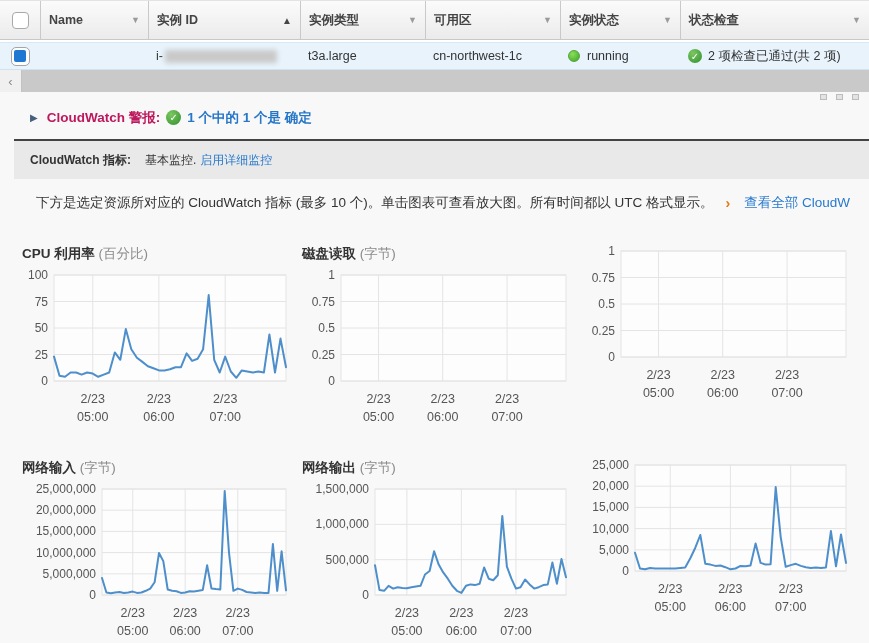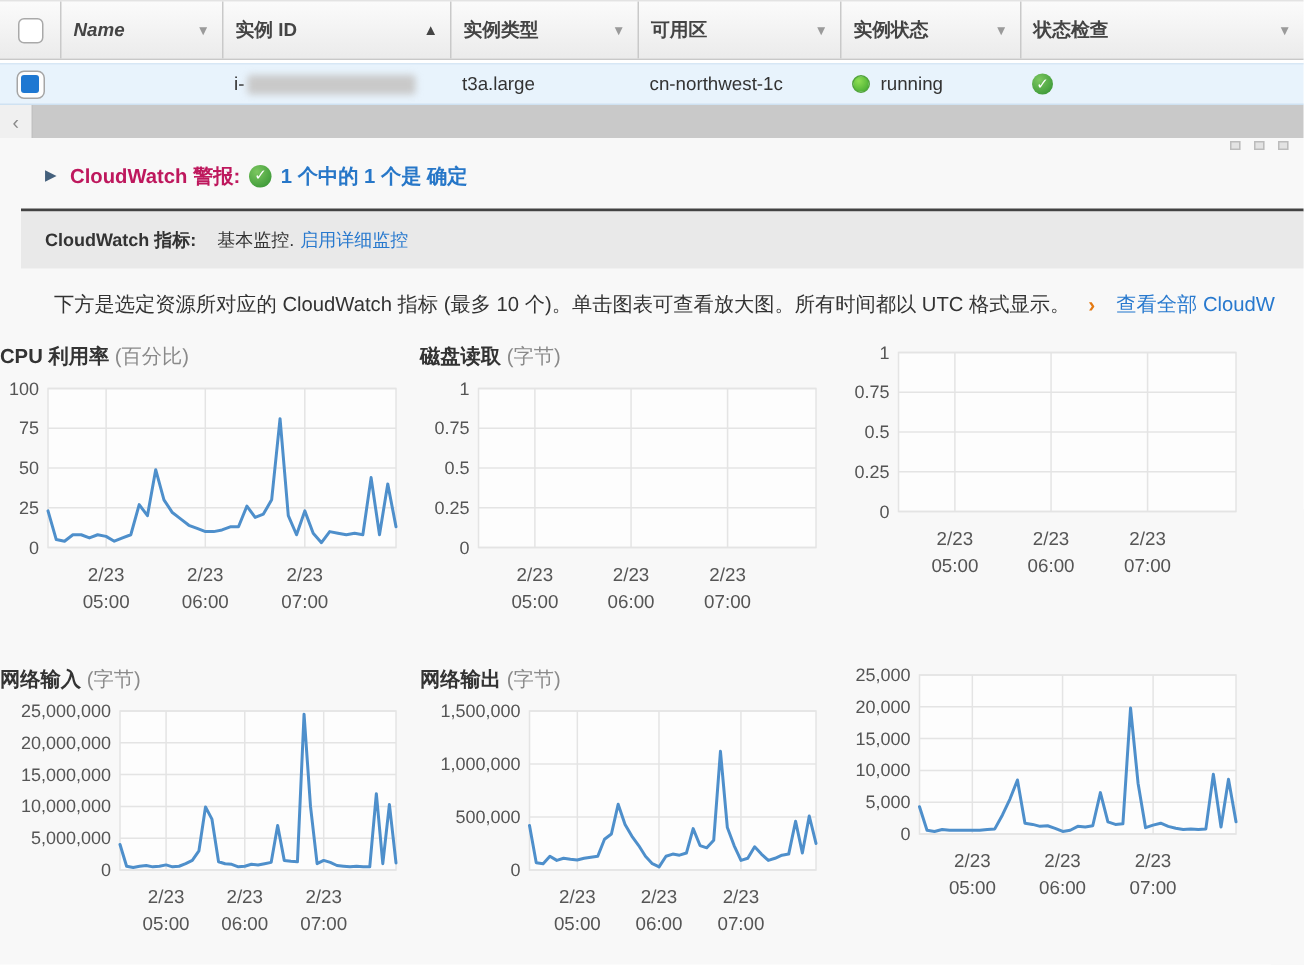--- a/index.html
+++ b/index.html
@@ -8,21 +8,21 @@
 
   
   .tbl-header { position:absolute; top:0; left:0; width:869px; height:40px;
     display:flex; background:linear-gradient(#fbfbfb,#ebebeb);
     border-bottom:1px solid #c8c8c8; border-top:1px solid #e3e3e3; }
   .hcell { display:flex; align-items:center; padding:0 8px; font-size:12.5px;
     font-weight:bold; color:#444; position:relative; }
   .hcell + .hcell { border-left:1px solid #c9c9c9; }
   .hcell .arrow { margin-left:auto; font-size:9px; color:#9a9a9a; }
   .hcell .arrow.sort { color:#444; font-size:10px; }
-  .w0{width:40px;justify-content:center;} .w1{width:108px;font-style:italic;} .w2{width:152px;}
+  .w0{width:40px;justify-content:center;} .w1{width:108px;} .w2{width:152px;}
   .w3{width:125px;} .w4{width:135px;} .w5{width:120px;} .w6{width:189px;}
 
   .checkbox-empty { width:17px; height:17px; background:#fff; border:1px solid #a9a9a9;
     border-radius:4px; }
   .tbl-row { position:absolute; top:42px; left:0; width:869px; height:28px;
     display:flex; background:#e8f3fc; border-top:1px solid #d7e7f5;
     border-bottom:1px solid #cfe2f2; font-size:12.5px; }
   .rcell { display:flex; align-items:center; padding:0 8px; }
   .checkbox-on { width:19px; height:19px; background:#fdfdfd; border:1px solid #a5a5a5;
     border-radius:5px; display:flex; align-items:center; justify-content:center; }
@@ -57,21 +57,21 @@
   .metrics-band { margin-left:14px; height:38px; background:#e9e9e9;
     display:flex; align-items:center; padding-left:16px; font-size:12px; }
   .metrics-band .lbl { font-weight:bold; margin-right:14px; }
   .metrics-band .val { margin-right:4px; }
   a.link { color:#2879ce; text-decoration:none; }
 
   .description { padding:15px 0 0 36px; font-size:13.5px; white-space:nowrap;
     overflow:hidden; display:flex; align-items:center; }
   .desc-chevron { color:#e47911; font-weight:bold; margin:0 14px 0 12px; font-size:14px; }
 
-  .charts { margin-top:17px; }
+  .charts { margin-top:33px; padding-left:22px; }
   .chart-grid-row { display:flex; margin-bottom:32px; }
   .chart-block { width:270px; margin-right:10px; cursor:pointer; }
   .chart-title { font-size:13.5px; font-weight:bold; color:#333; margin-bottom:6px; }
   .chart-title .unit { font-weight:normal; color:#8a8a8a; }
   svg text { font-family:"Liberation Sans","DejaVu Sans",sans-serif; }
 </style>
 </head>
 <body>
 
 <div class="tbl-header">
@@ -116,20 +116,21 @@
     <span class="blur-box"></span>
   </div>
   <div class="rcell w3">t3a.large</div>
   <div class="rcell w4">cn-northwest-1c</div>
   <div class="rcell w5">
     <span class="state-dot"></span>
     <span>running</span>
   </div>
   <div class="rcell w6">
     <span class="check-icon">✓</span>
+    <span>2 项检查已通过(共 2 项)</span>
   </div>
 </div>
 
 <div class="scroll-strip">
   <div class="scroll-left-btn">‹</div>
 </div>
 
 <div class="lower-pane">
   <div class="drag-dots">
     <span></span>

